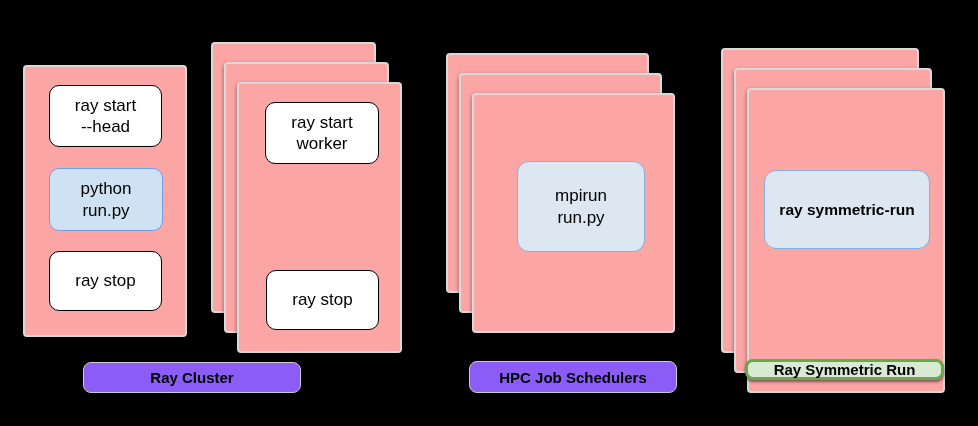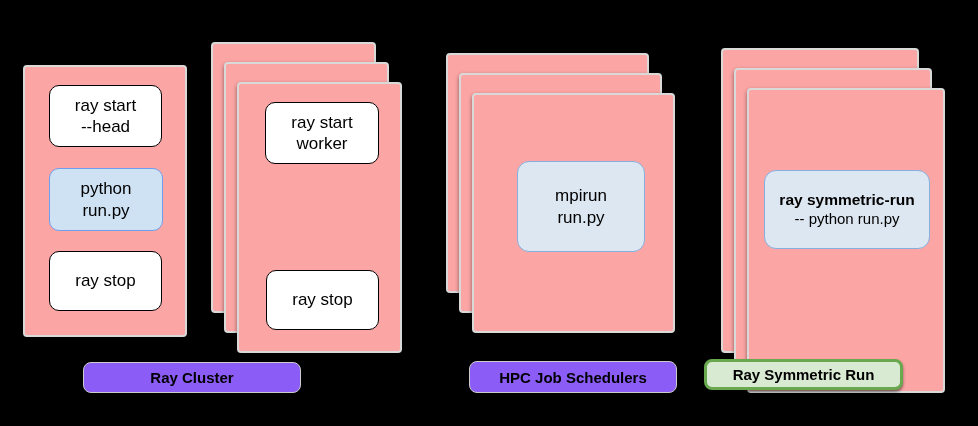--- a/index.html
+++ b/index.html
@@ -103,28 +103,27 @@
       </div>
     </div>
   </div>
 
   <div class="stack" style="left:747px; top:88px; width:198px; height:305px;">
     <div class="card layer b2"></div>
     <div class="card layer b1"></div>
     <div class="card front">
       <div class="cmd blue-soft" style="left:15px; top:80px; width:166px; height:79px;">
         <span class="bold-line">ray symmetric-run</span>
-        <span class="sub-line">-- python run.py</span>
       </div>
     </div>
   </div>
 
   <div class="pill gray" style="left:83px; top:362px; width:218px; height:31px;">
     <span>Ray Cluster</span>
   </div>
   <div class="pill gray" style="left:469px; top:361px; width:208px; height:32px;">
     <span>HPC Job Schedulers</span>
   </div>
-  <div class="pill green" style="left:704px; top:359px; width:199px; height:31px;">
+  <div class="pill green" style="left:745px; top:359px; width:199px; height:21px;">
     <span>Ray Symmetric Run</span>
   </div>
 
 </div>
 
 </body></html>

